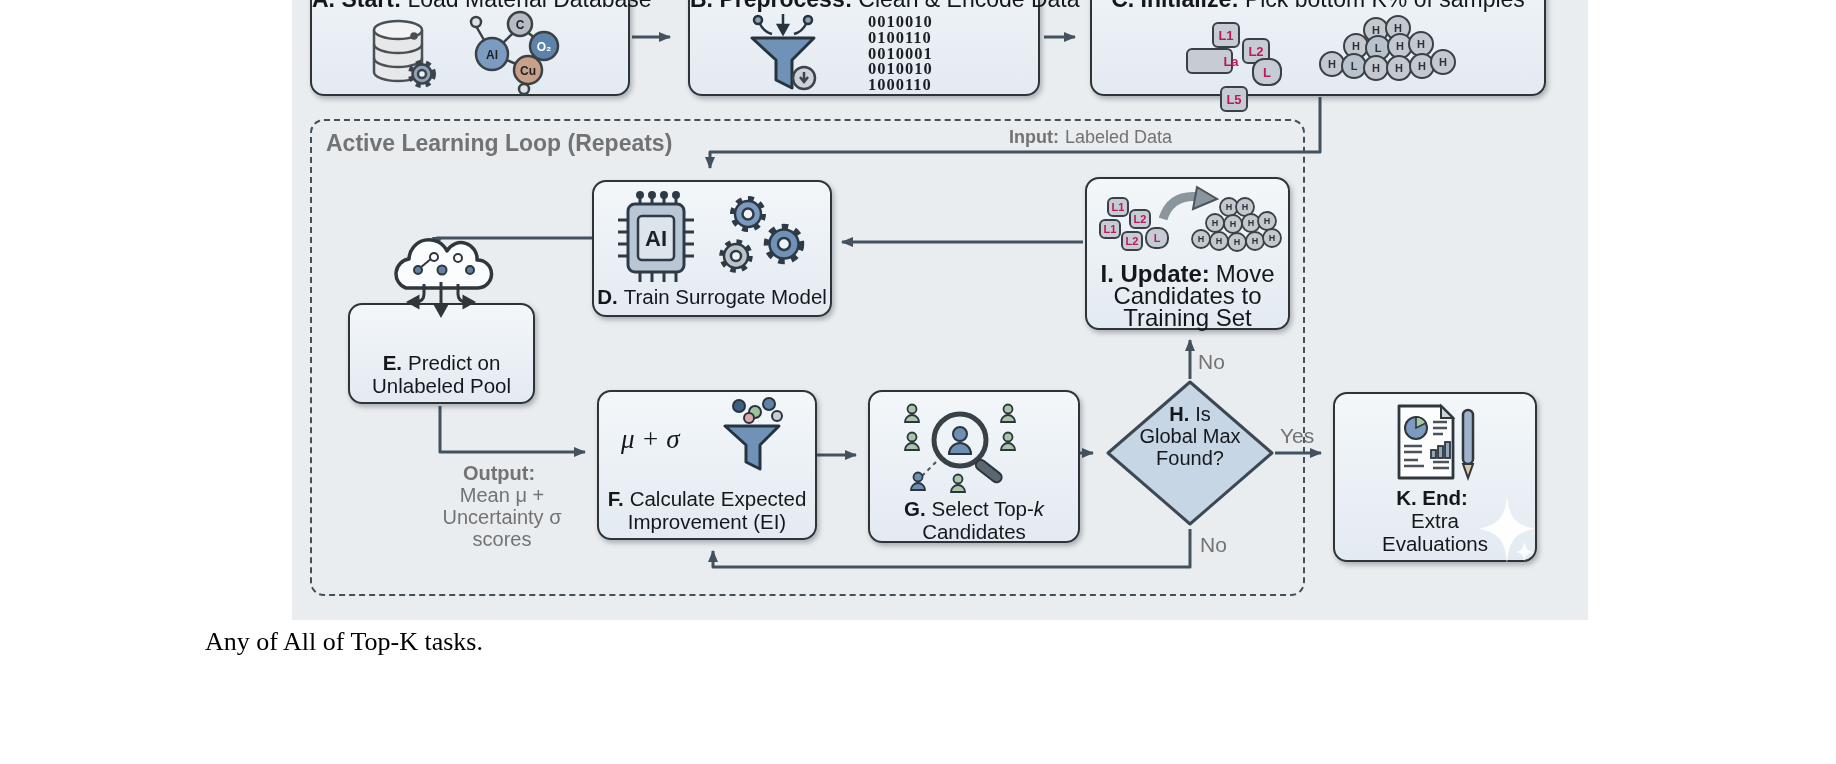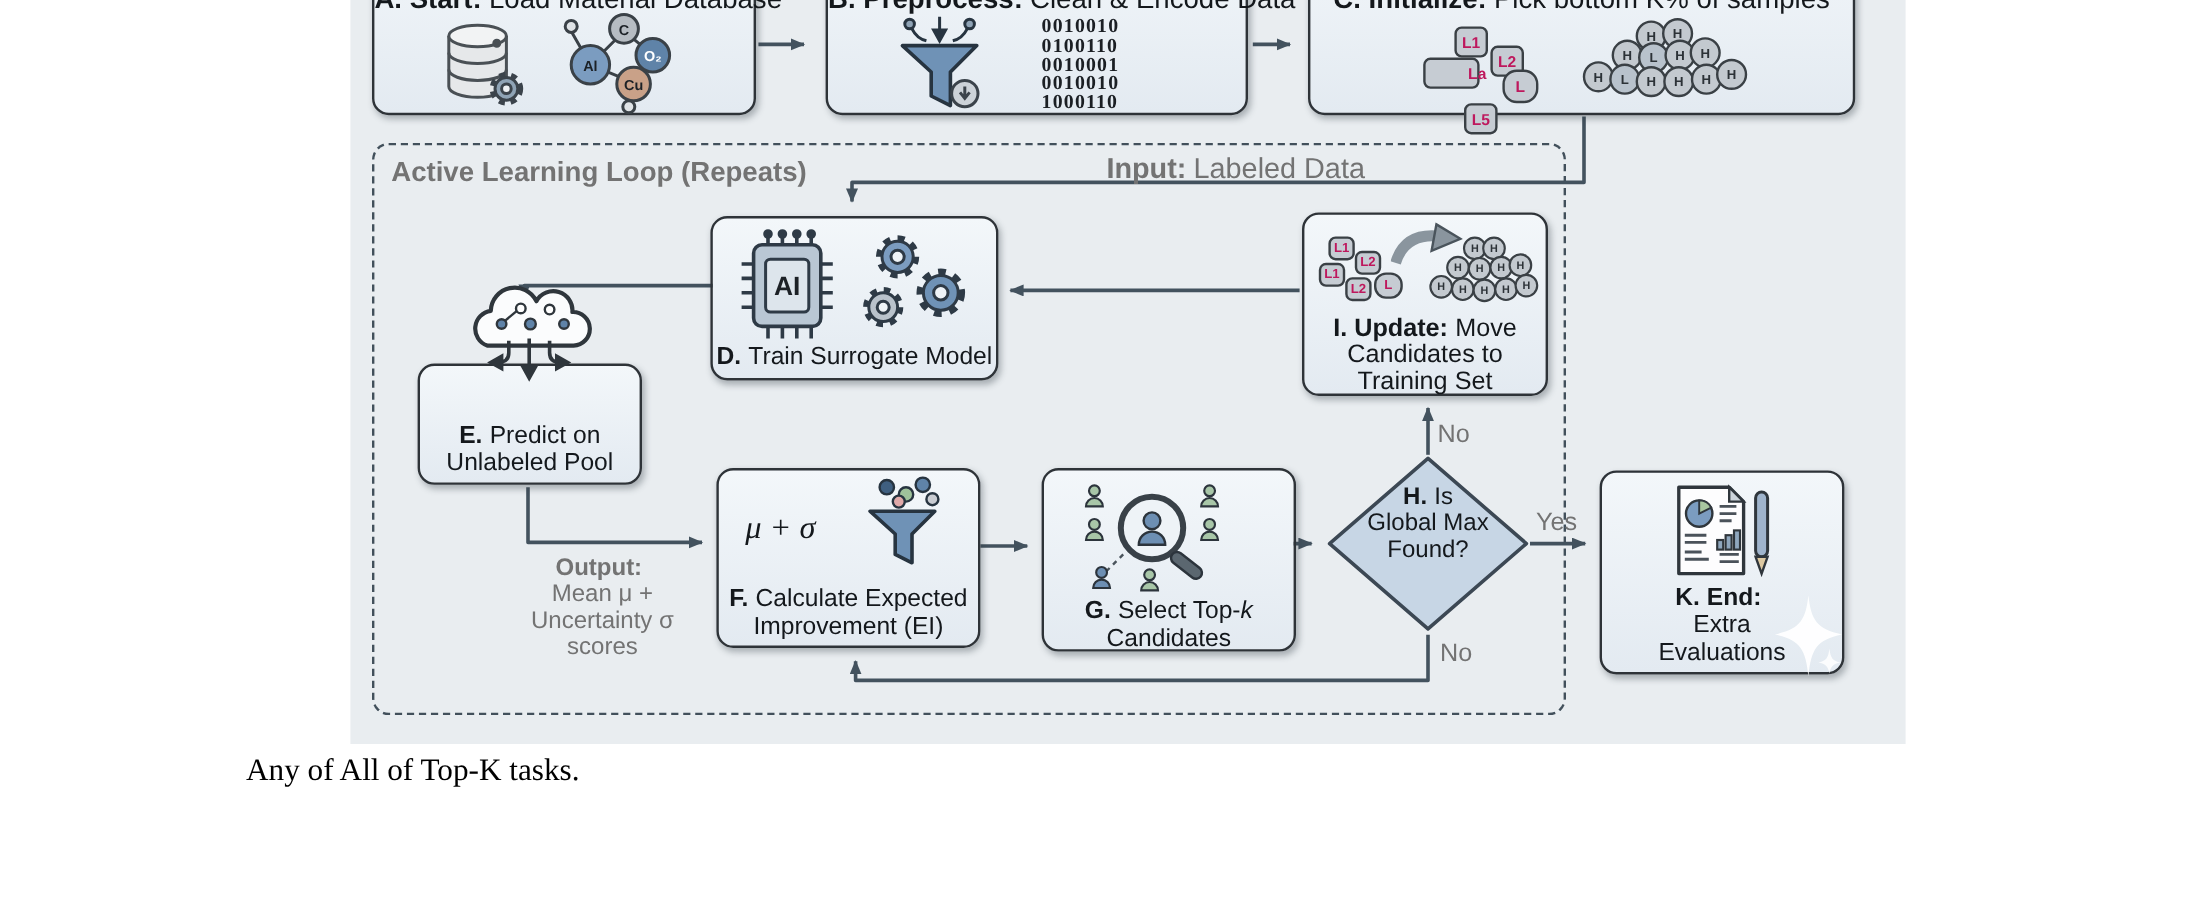--- a/index.html
+++ b/index.html
@@ -71,21 +71,21 @@
       <path d="M525 455 H564" marker-end="url(#ah)"></path>
       <path d="M761 453 H801" marker-end="url(#ah)"></path>
       <path d="M983 453 H1029" marker-end="url(#ah)"></path>
       <path d="M898 379 V340" marker-end="url(#ah)"></path>
       <path d="M898 529 V567 H421 V551" marker-end="url(#ah)"></path>
     </g>
   </svg>
 
   <div class="loopRect"></div>
   <div class="lbl" style="left:34px; top:130px; font-size:23px; font-weight:bold;">Active Learning Loop (Repeats)</div>
-  <div class="lbl" style="left:630px; top:127px; width:250px; text-align:left; font-size:24px;">
+  <div class="lbl" style="left:630px; top:127px; width:250px; text-align:right; font-size:18px;">
     <span class="bp">Input:</span><span>Labeled Data</span>
   </div>
 
   <div class="box" style="left:18px; top:-62px; width:320px; height:158px;">
     <div class="bt" style="top:46px;">
       <span class="bp">A. Start:</span><span>Load Material Database</span>
     </div>
     <svg style="position:absolute; left:52px; top:76px;" width="80" height="78" viewBox="0 0 80 78">
       <g stroke="#4a5055" stroke-width="2.5" fill="#e6e8ea">
         <path d="M10 14 v42 a24 9 0 0 0 48 0 V14"></path>
@@ -369,21 +369,21 @@
           <text x="64" y="31">H</text>
             <text x="80" y="29">H</text>
           <text x="14" y="47">H</text>
             <text x="32" y="49">H</text>
           <text x="50" y="50">H</text>
             <text x="68" y="49">H</text>
           <text x="85" y="46">H</text>
         </g>
       </g>
     </svg>
-    <div class="blabel" style="top:84px; font-size:21px; line-height:22px;">
+    <div class="blabel" style="top:84px; font-size:24px; line-height:22px;">
       <span class="bp">I. Update:</span><span>Move</span><br>
       <span>Candidates to</span><br>
       <span>Training Set</span>
     </div>
   </div>
 
   <div class="box" style="left:1041px; top:392px; width:204px; height:170px;">
     <svg style="position:absolute; left:52px; top:8px;" width="100" height="82" viewBox="0 0 100 82">
       <path d="M12 4 h42 l12 12 v60 h-54 z" fill="#fdfdfe" stroke="#2f363c" stroke-width="2.8" stroke-linejoin="round"></path>
       <path d="M54 4 v12 h12 z" fill="#ccd4db" stroke="#2f363c" stroke-width="2"></path>

